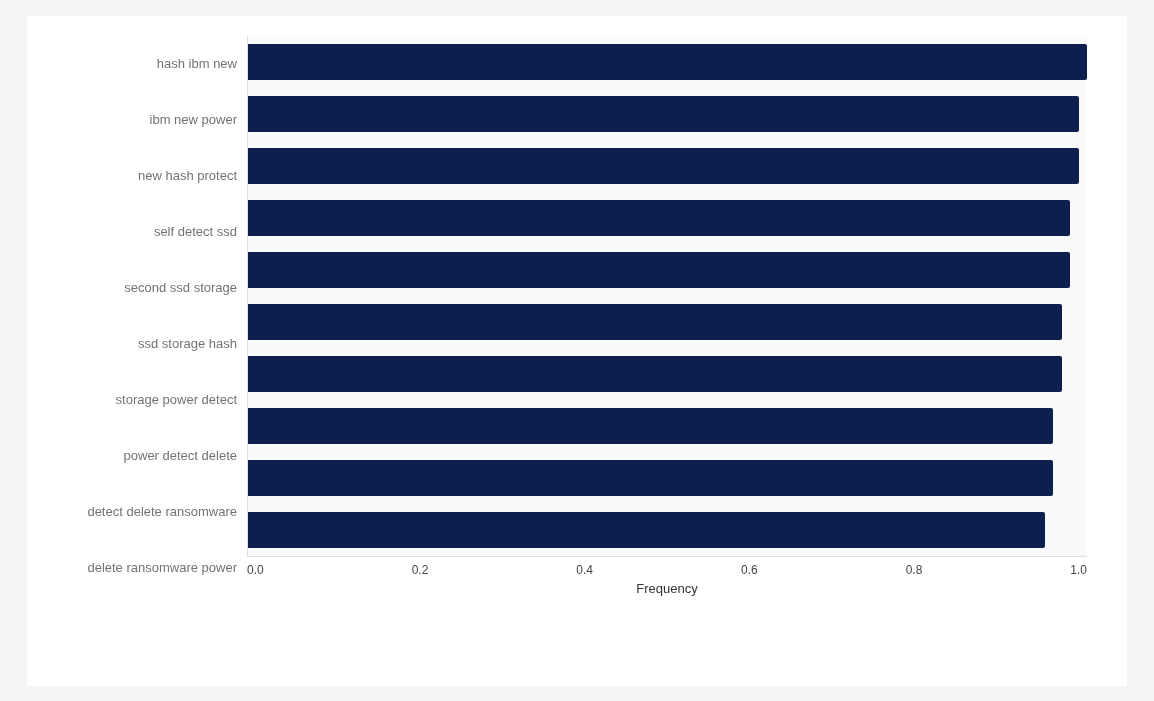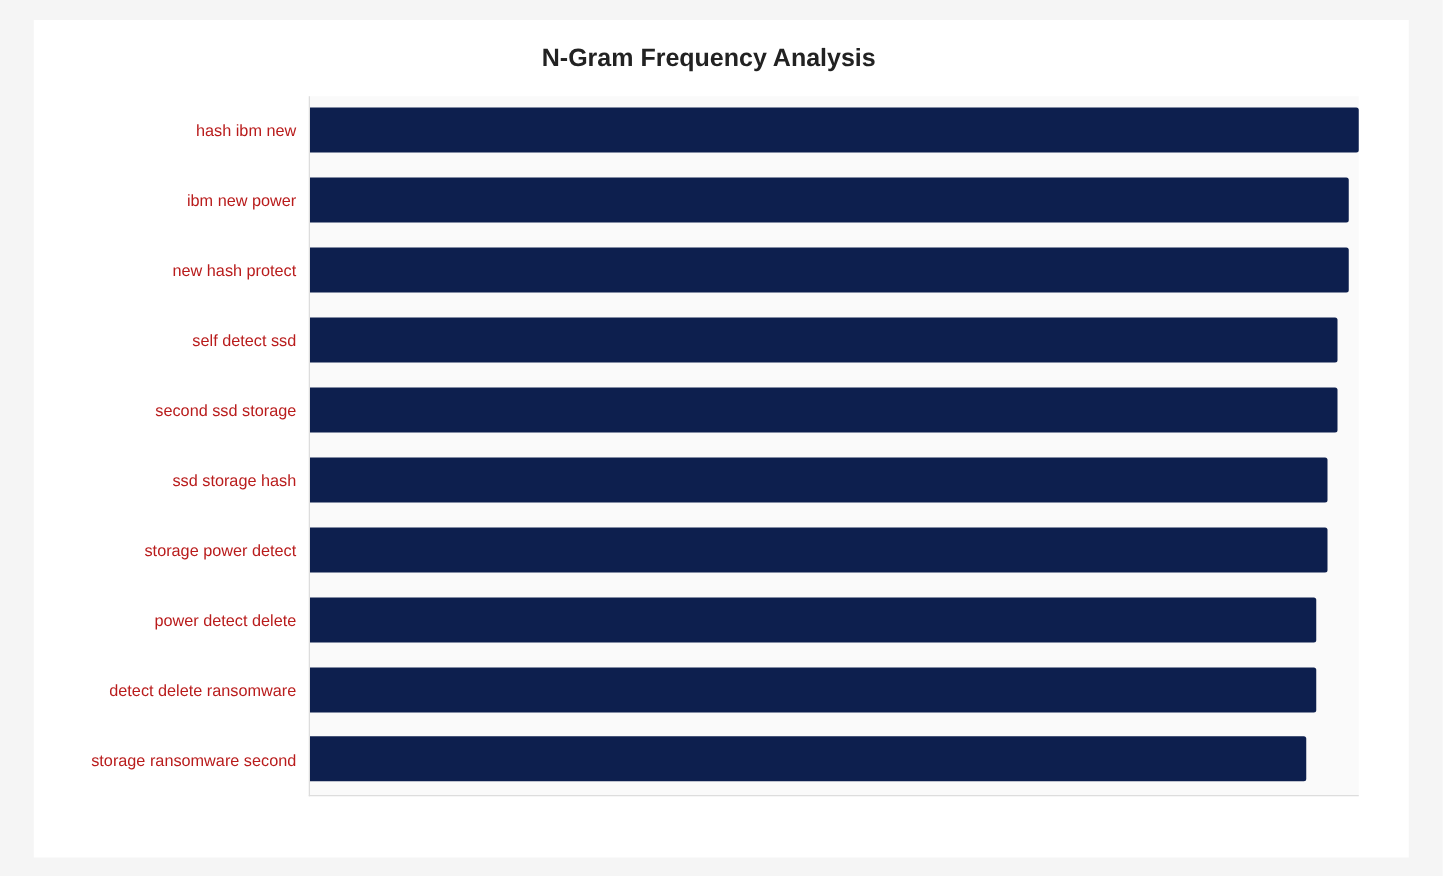--- a/index.html
+++ b/index.html
@@ -34,21 +34,21 @@
     .y-axis-labels {
       display: flex;
       flex-direction: column;
       justify-content: space-around;
       align-items: flex-end;
       padding-right: 10px;
       min-width: 200px;
     }
     .y-label {
       font-size: 13px;
-      color: #b91c1c;
+      color: #737373;
       line-height: 1.2;
       text-align: left;
     }
     .bars-and-xaxis {
       flex: 1;
       display: flex;
       flex-direction: column;
     }
     .bars-container {
       flex: 1;
@@ -86,33 +86,32 @@
       text-align: center;
       font-size: 13px;
       color: #333;
       margin-top: 4px;
     }
   </style>
 </head>
 <body>
 
 <div class="chart-container">
-  <div class="chart-title">N-Gram Frequency Analysis</div>
   <div class="chart-area">
     <div class="y-axis-labels" id="y-labels">
         <div class="y-label">hash ibm new</div>
         <div class="y-label">ibm new power</div>
         <div class="y-label">new hash protect</div>
         <div class="y-label">self detect ssd</div>
         <div class="y-label">second ssd storage</div>
         <div class="y-label">ssd storage hash</div>
         <div class="y-label">storage power detect</div>
         <div class="y-label">power detect delete</div>
         <div class="y-label">detect delete ransomware</div>
-        <div class="y-label">storage ransomware second</div>
+        <div class="y-label">delete ransomware power</div>
       </div>
     <div class="bars-and-xaxis">
       <div class="bars-container" id="bars-container">
           <div class="bar-row">
             <div class="bar" style="width: 100%; background: rgb(13, 31, 78);"></div>
           </div>
           <div class="bar-row">
             <div class="bar" style="width: 99%; background: rgb(13, 31, 78);"></div>
           </div>
           <div class="bar-row">
@@ -133,15 +132,24 @@
           <div class="bar-row">
             <div class="bar" style="width: 96%; background: rgb(13, 31, 78);"></div>
           </div>
           <div class="bar-row">
             <div class="bar" style="width: 96%; background: rgb(13, 31, 78);"></div>
           </div>
           <div class="bar-row">
             <div class="bar" style="width: 95%; background: rgb(13, 31, 78);"></div>
           </div>
         </div>
+      <div class="x-axis" id="x-axis">
+          <span class="x-tick">0.0</span>
+          <span class="x-tick">0.2</span>
+          <span class="x-tick">0.4</span>
+          <span class="x-tick">0.6</span>
+          <span class="x-tick">0.8</span>
+          <span class="x-tick">1.0</span>
+        </div>
+      <div class="x-axis-label">Frequency</div>
     </div>
   </div>
 </div>
 
 </body></html>

